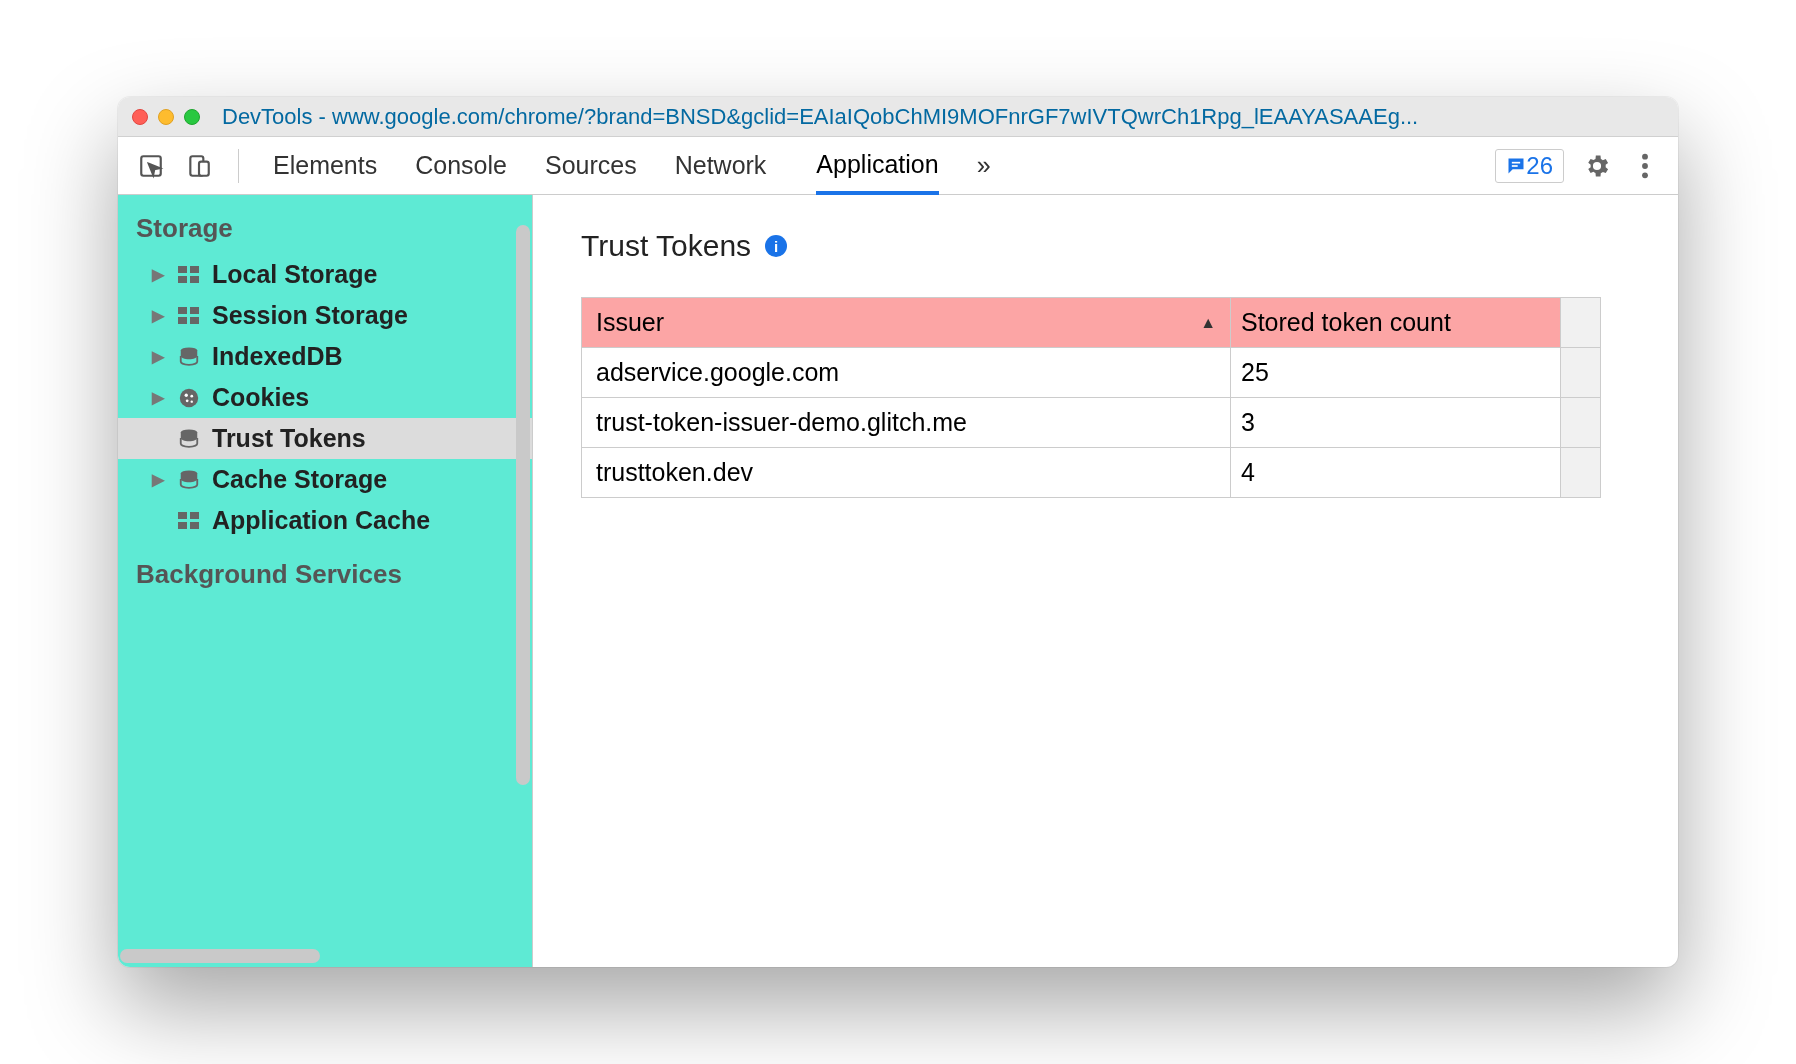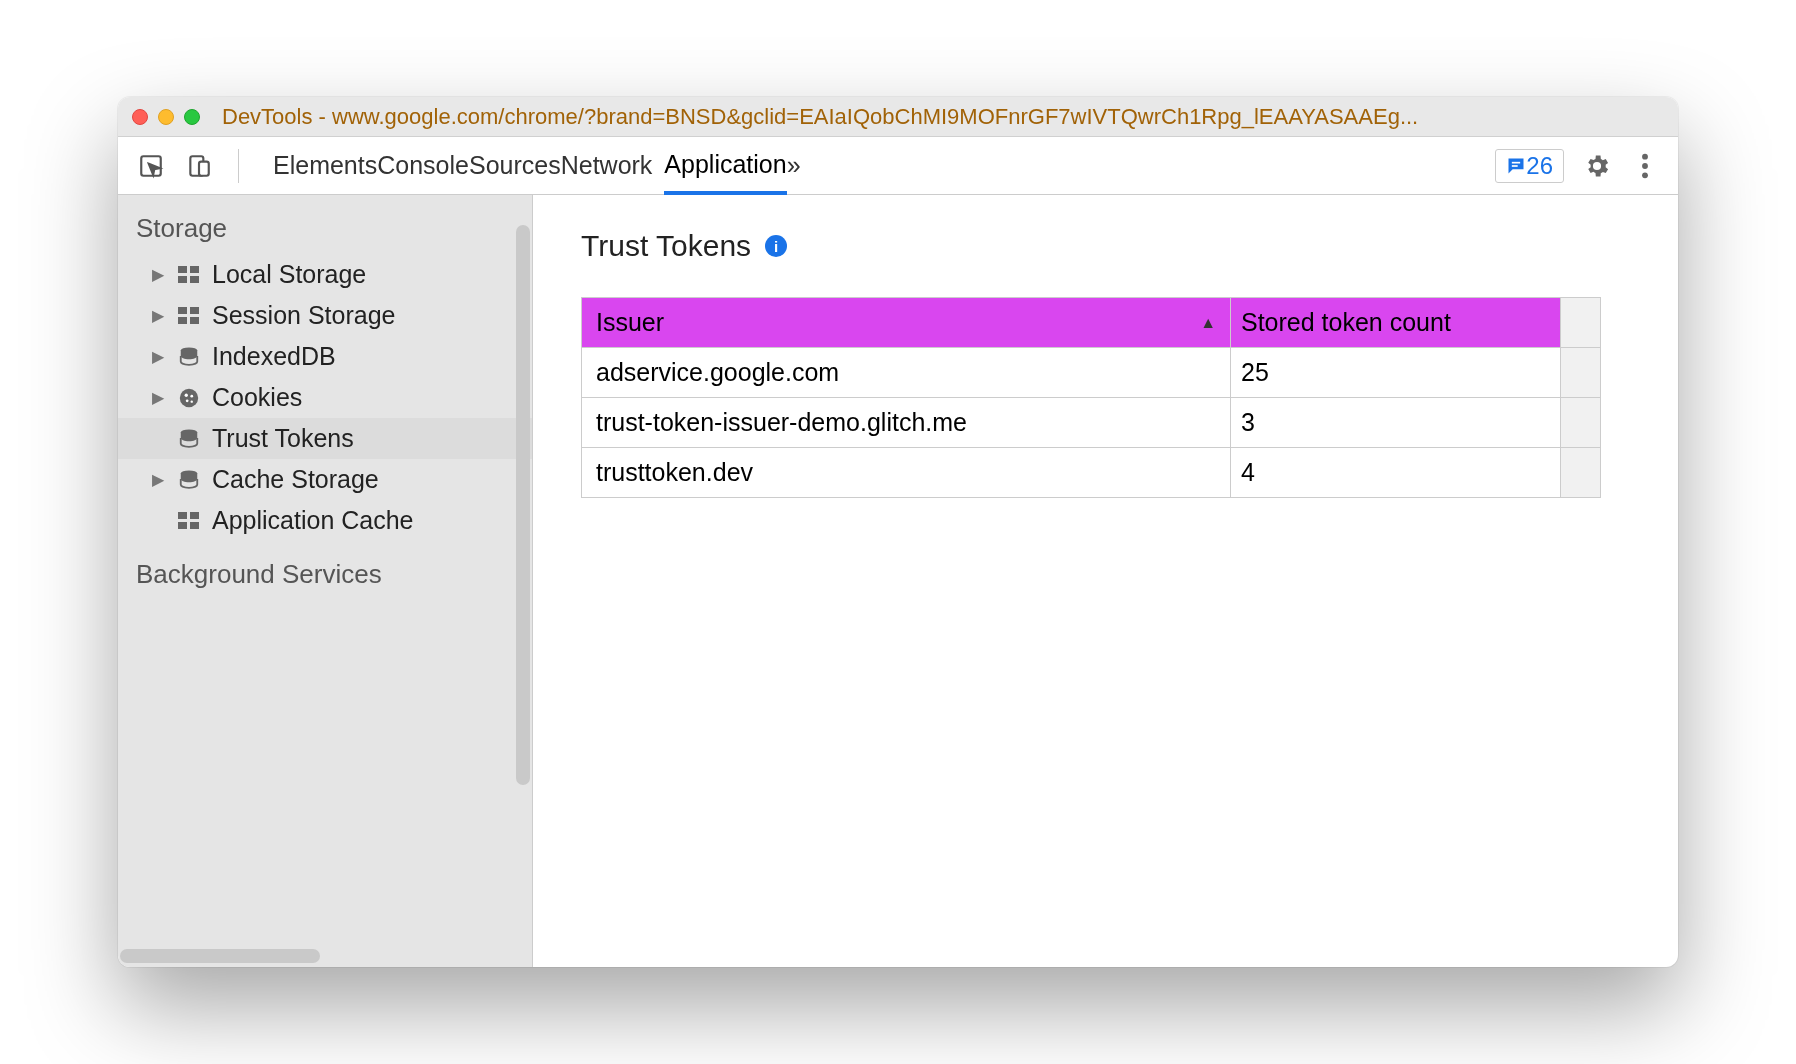--- a/index.html
+++ b/index.html
@@ -31,55 +31,56 @@
     align-items: center;
     padding: 0 14px;
     gap: 10px;
   }
   .traffic-lights { display: flex; gap: 10px; margin-right: 12px; }
   .tl { width: 16px; height: 16px; border-radius: 50%; }
   .tl.red { background:#ff5f57; border:1px solid #e14640;}
   .tl.yellow { background:#febc2e; border:1px solid #dfa023;}
   .tl.green { background:#28c840; border:1px solid #1fa52f;}
   .titlebar-title {
-    color:#a16207; font-size:22px; white-space:nowrap; overflow:hidden; text-overflow:ellipsis;
+    color:#0369a1; font-size:22px; white-space:nowrap; overflow:hidden; text-overflow:ellipsis;
     flex:1;
   }
   
   .toolbar {
     height: 58px;
     border-bottom: 1px solid #ccc;
     display: flex;
     align-items: center;
     padding: 0 18px;
     gap: 18px;
     font-size: 25px;
     color:#333;
   }
   .toolbar .icon-btn { width:30px; height:30px; display:flex; align-items:center; justify-content:center; color:#555;}
   .toolbar .divider { width:1px; height:34px; background:#ccc; margin:0 6px;}
-  .tabs { display:flex; align-items:center; height:100%; margin-left:10px;}
+  .tabs { display:flex; gap:38px; align-items:center; height:100%; margin-left:10px;}
   .tab { height:100%; display:flex; align-items:center; cursor:pointer; color:#333;}
   .tab.active { color:#000; border-bottom:4px solid #1a73e8; margin-bottom:-1px;margin-left:12px;}
   .toolbar-spacer { flex:1; }
   .msg-count {
     display:flex; align-items:center; 
     border:1px solid #ccc; border-radius:3px;
     padding:2px 10px; color:#1a73e8; font-size:24px;
   }
   .gear, .more { color:#666; }
   
   .content { flex:1; display:flex; overflow:hidden; }
   .sidebar {
     width: 415px;
     border-right: 1px solid #ccc;
-    background:#e5e5e5;
+    background:#5eead4;
     overflow:hidden;
     position:relative;
     font-size: 25px;
+    font-weight: bold;
   }
   .sidebar-inner { position:absolute; inset:0; overflow:hidden; }
   .section-head { color:#555; padding: 18px 16px 10px 18px; font-size:26px; }
   .tree-item {
     display:flex; align-items:center; gap:10px;
     padding: 6px 12px 6px 18px;
     color:#222; cursor:pointer;
     font-size:25px;
   }
   .tree-item.child { padding-left: 34px; }
@@ -105,21 +106,21 @@
     border-collapse: collapse;
     width: 1020px;
     font-size:25px;
   }
   table.tt th, table.tt td {
     border:1px solid #ccc;
     padding: 10px 14px;
     text-align:left;
   }
   table.tt th {
-    background:#d946ef;
+    background:#fca5a5;
     font-weight:400;
     position:relative;
   }
   .sort-arrow { position:absolute; right:14px; top:50%; transform:translateY(-50%); font-size:16px; color:#333;}
   table.tt th.count-col, table.tt td.count-col { width:330px;padding-left:10px; }
   table.tt th.filler, table.tt td.filler { width:40px; background:#f1f1f1;}
   
   svg { display:block; }
 </style>
 </head>

